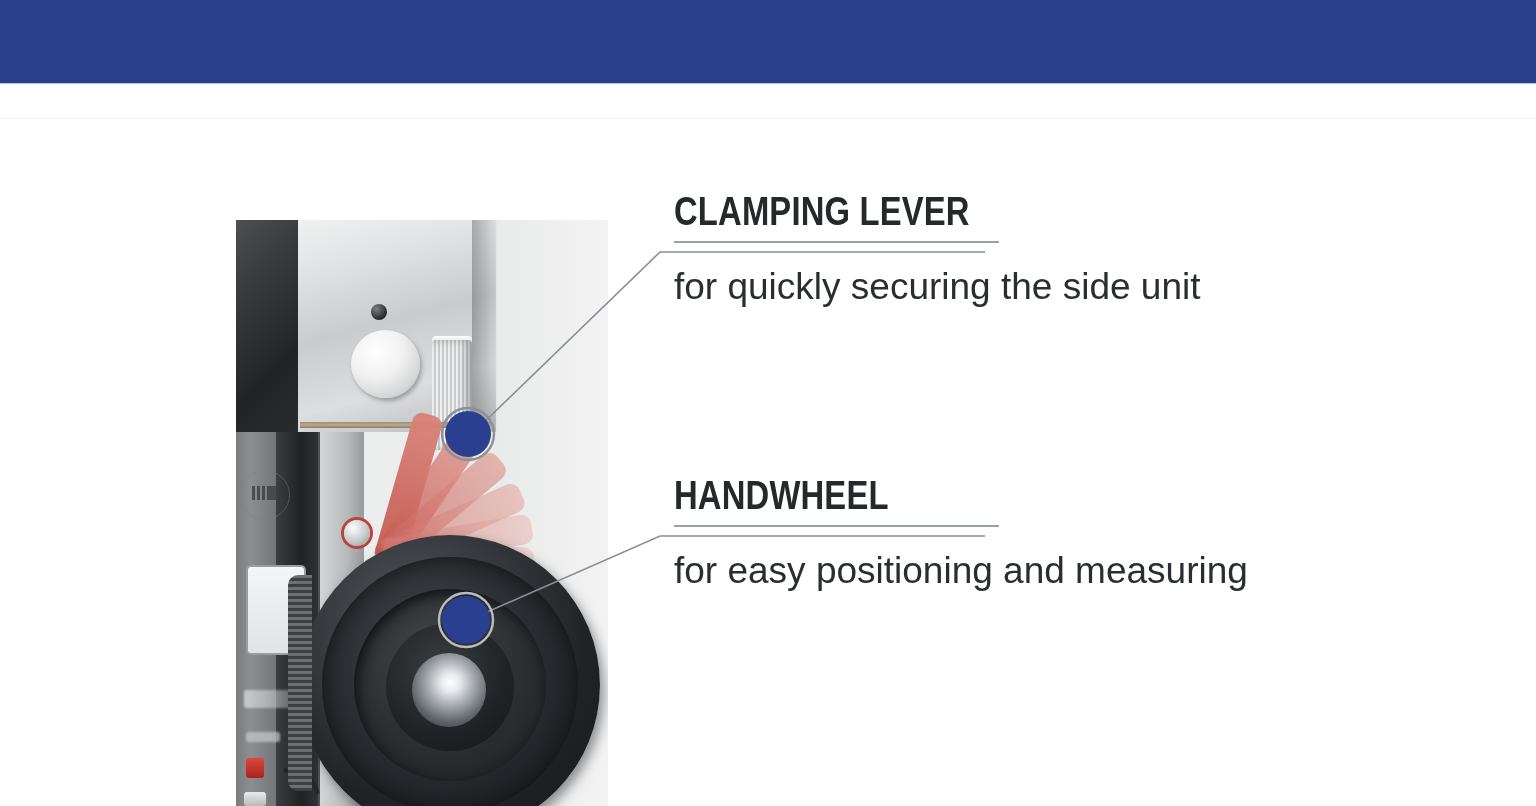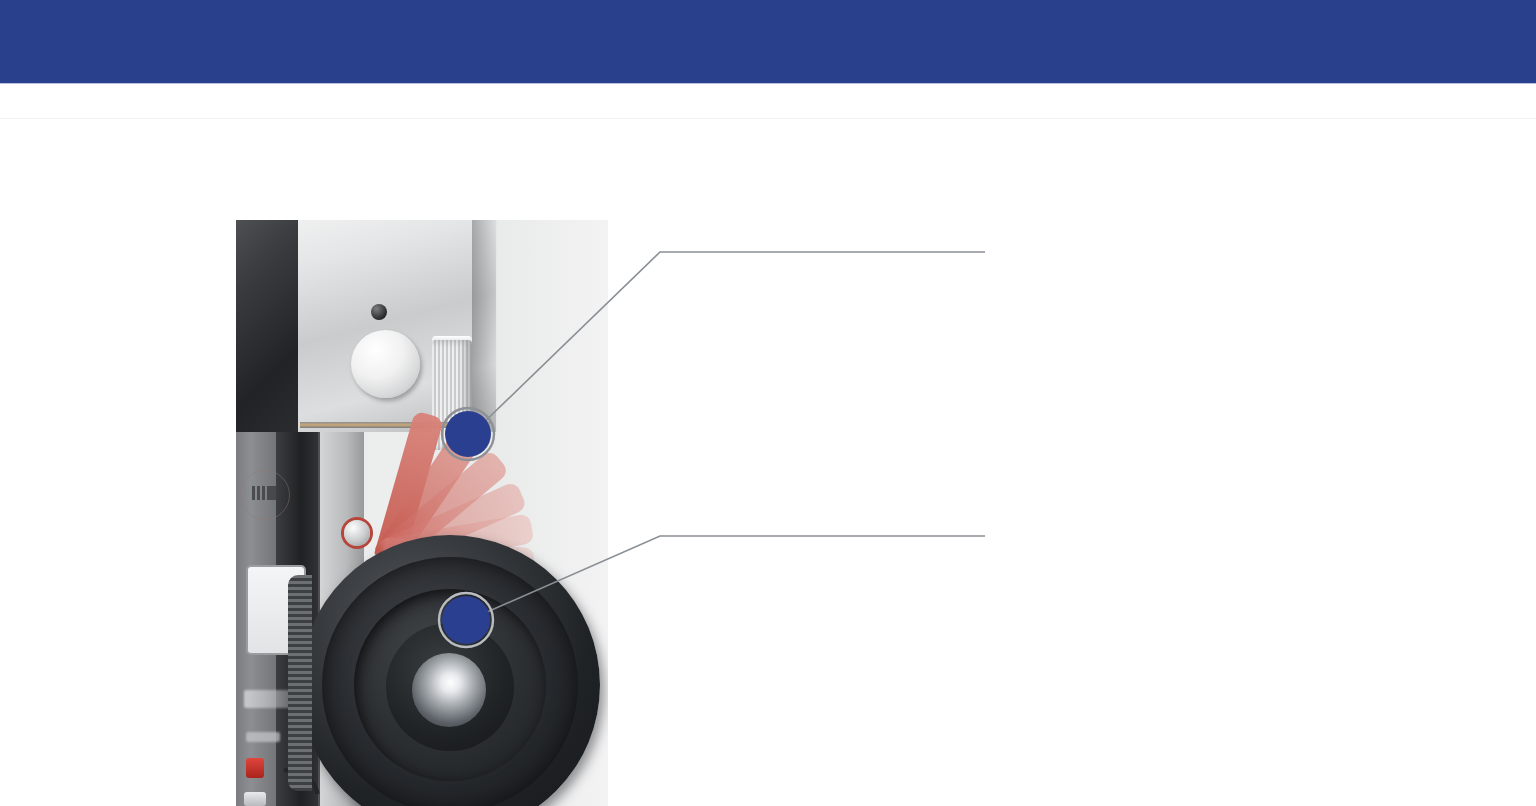--- a/index.html
+++ b/index.html
@@ -306,15 +306,25 @@
     <polyline points="477,429 660,252 985,252" fill="none" stroke="#8a8f95" stroke-width="1.6"></polyline>
     <polyline points="478,616 660,536 985,536" fill="none" stroke="#8a8f95" stroke-width="1.6"></polyline>
 
     <circle cx="468" cy="434" r="26" fill="none" stroke="#8d9196" stroke-width="2.4"></circle>
     <circle cx="468" cy="434" r="23" fill="#2a3f8f"></circle>
 
     <circle cx="466" cy="620" r="27" fill="none" stroke="#b9bcc0" stroke-width="2.4"></circle>
     <circle cx="466" cy="620" r="24" fill="#2a3f8f"></circle>
   </svg>
 
-
+  <div class="callout" id="callout-clamping">
+    <div class="title">CLAMPING LEVER</div>
+    <div class="rule"></div>
+    <div class="desc">for quickly securing the side unit</div>
+  </div>
+
+  <div class="callout" id="callout-handwheel">
+    <div class="title">HANDWHEEL</div>
+    <div class="rule"></div>
+    <div class="desc">for easy positioning and measuring</div>
+  </div>
 
 </div>
 
 </body></html>

